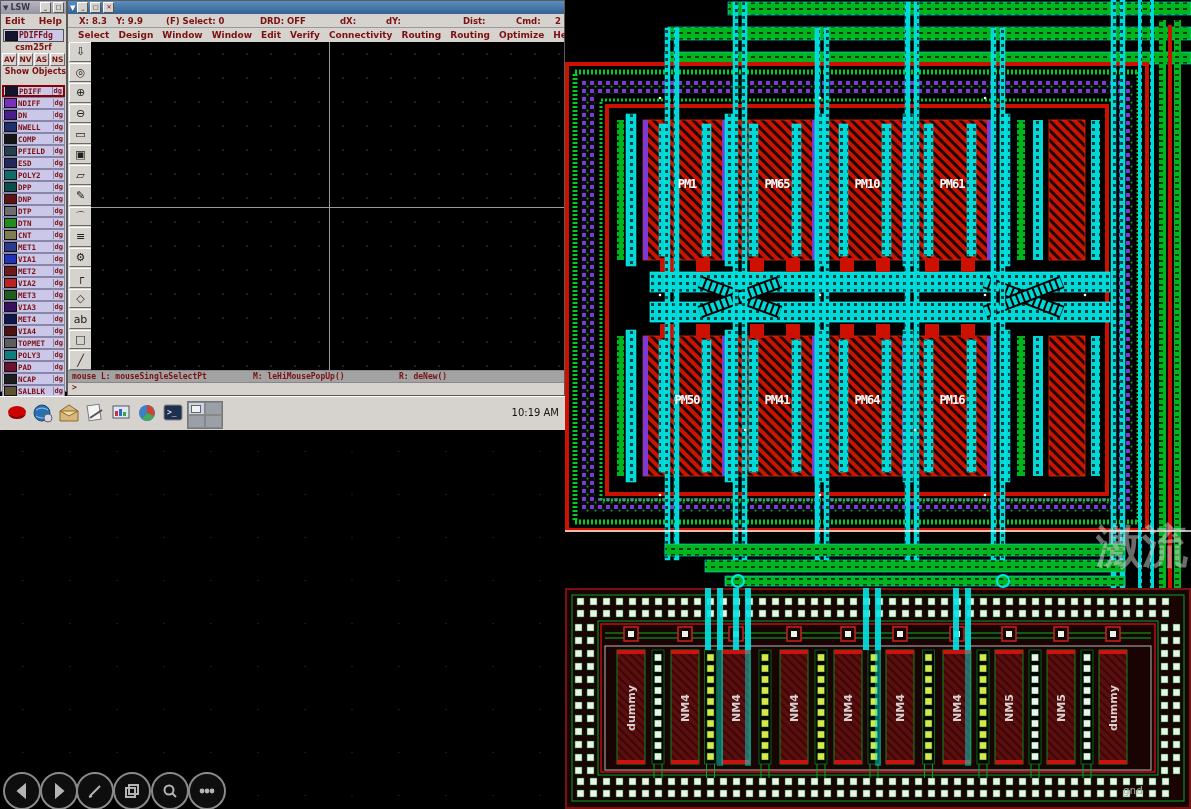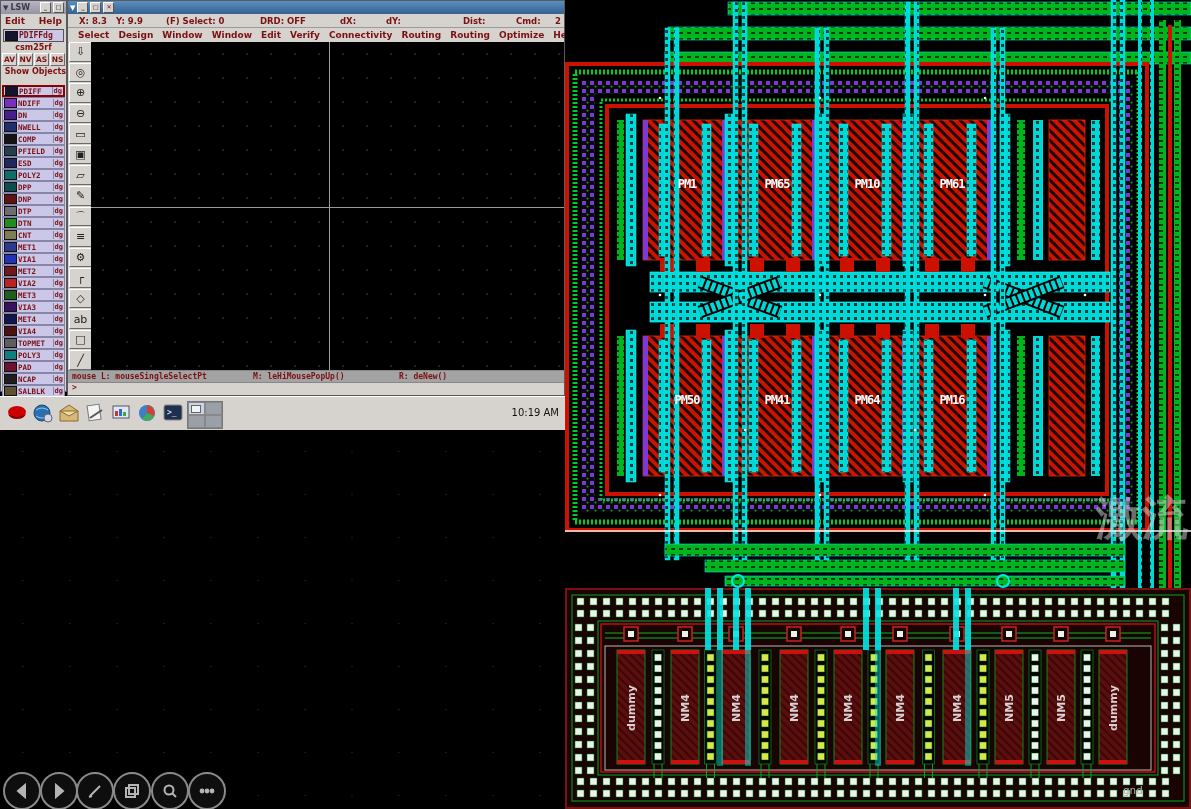--- a/index.html
+++ b/index.html
@@ -67,21 +67,21 @@
         padding:0 3px;overflow:hidden;white-space:nowrap;color:#111;}
   .wbtn .mini{width:9px;height:9px;border:1px solid #666;background:#eee;flex:none;}
   .wbtn .mini.dark{background:#23365e;}
   #clock{position:absolute;right:6px;top:10px;font-size:10px;color:#111;}
   
   #schem{position:absolute;left:0;top:430px;width:565px;height:379px;background:#000;
      background-image:radial-gradient(#1b1b1b 1px,transparent 1px);background-size:47px 43px;}
   #laytop{position:absolute;left:565px;top:0;width:626px;height:588px;background:#000;}
   #laybot{position:absolute;left:565px;top:588px;width:626px;height:221px;background:#190303;}
   
-  .wm{position:absolute;color:rgba(215,215,215,0.5);font-weight:bold;pointer-events:none;}
+  .wm{position:absolute;color:rgba(215,215,215,0.5);font-weight:bold;pointer-events:none;margin-top:28px;}
   #wm-line{position:absolute;left:565px;top:530px;width:626px;height:2px;
            background:rgba(255,255,255,0.7);pointer-events:none;}
   
   .vbtn{position:absolute;top:772px;width:34px;height:34px;border-radius:50%;
         border:2px solid #8a8a8a;background:rgba(25,25,25,0.55);display:flex;
         align-items:center;justify-content:center;}
   .vbtn svg{stroke:#b5b5b5;fill:none;stroke-width:2;}
 </style>
 </head>
 <body>

